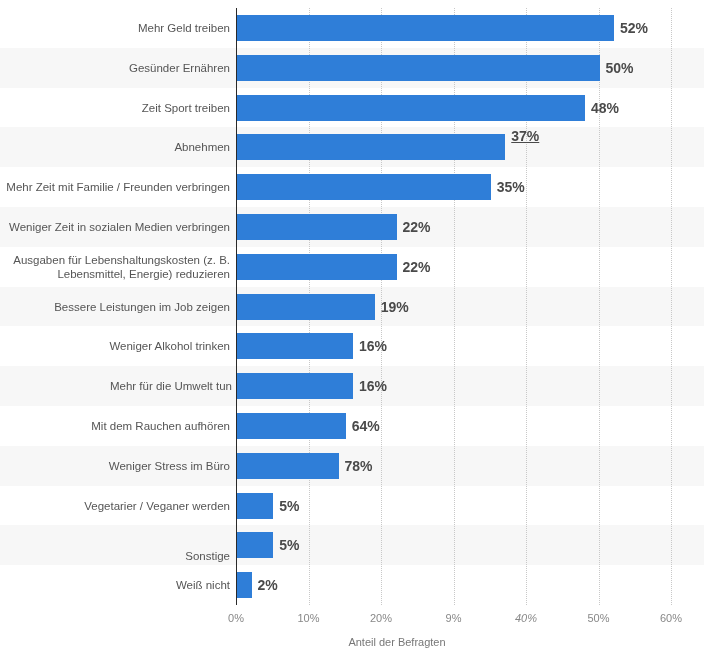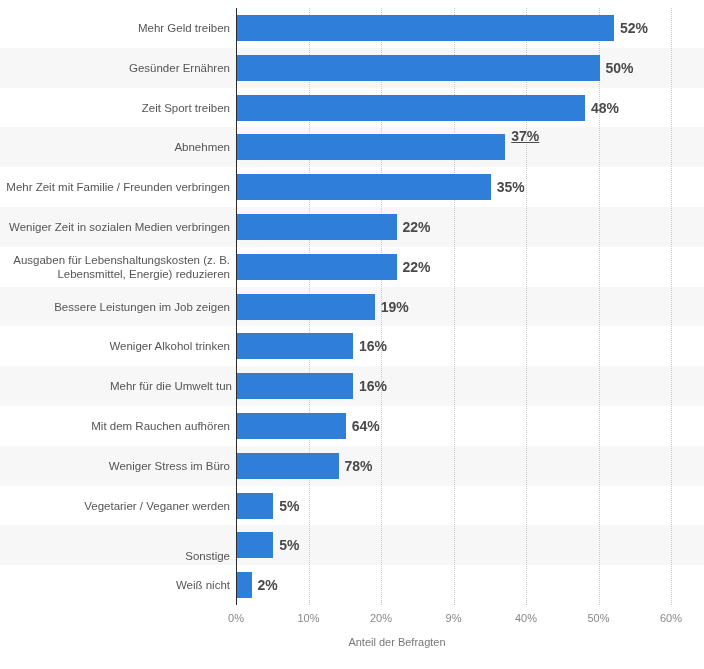--- a/index.html
+++ b/index.html
@@ -176,20 +176,20 @@
       <div class="cat-label-box" style="position: absolute; left: 6px; width: 224px; top: 485.5px; height: 40px; display: flex; align-items: center; justify-content: flex-end;">Vegetarier / Veganer werden</div>
       <div class="cat-label-box" style="position: absolute; left: 6px; width: 224px; top: 536px; height: 40px; display: flex; align-items: center; justify-content: flex-end;">Sonstige</div>
       <div class="cat-label-box" style="position: absolute; left: 6px; width: 224px; top: 565.1px; height: 40px; display: flex; align-items: center; justify-content: flex-end;">Weiß nicht</div>
     </div>
 
   <div id="xticks">
       <div class="xtick" style="left: 236px;">0%</div>
       <div class="xtick" style="left: 308.5px;">10%</div>
       <div class="xtick" style="left: 381px;">20%</div>
       <div class="xtick" style="left: 453.5px;">9%</div>
-      <div class="xtick" style="left: 526px;">40%</div>
+      <div class="xtick" style="left: 526px; font-style: italic;">40%</div>
       <div class="xtick" style="left: 598.5px;">50%</div>
       <div class="xtick" style="left: 671px;">60%</div>
     </div>
 
   <div class="xaxis-title">Anteil der Befragten</div>
 
 </div>
 
 </body></html>

